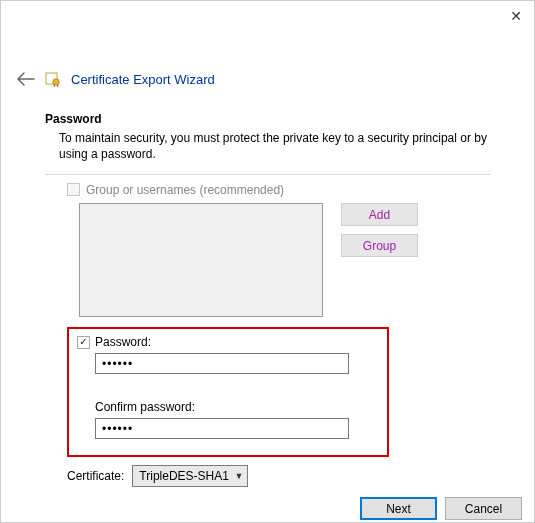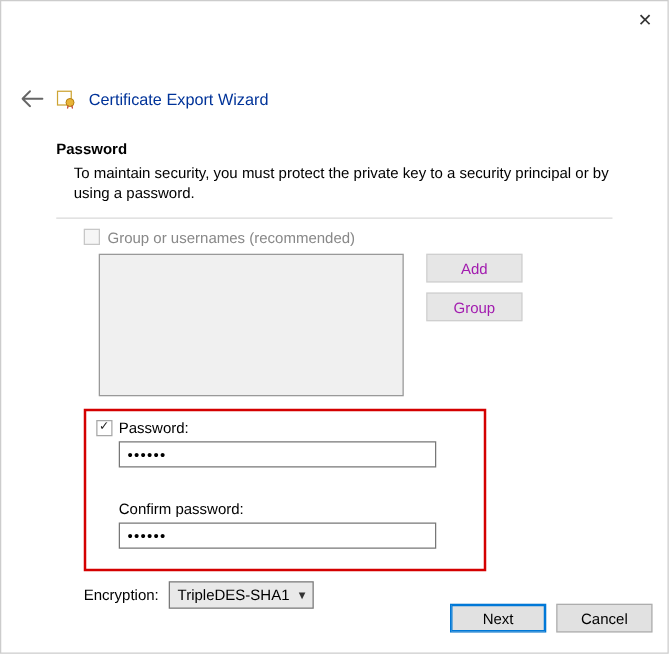--- a/index.html
+++ b/index.html
@@ -147,21 +147,21 @@
     border: 1px solid #7a7a7a;
     background: #e9e9e9;
     display: inline-flex;
     align-items: center;
     justify-content: space-between;
     padding: 0 4px 0 6px;
   }
   .select .caret { font-size: 9px; color: #333; }
   .footer {
     position: absolute;
-    bottom: 16px;
+    bottom: 2px;
     right: 12px;
     display: flex;
     gap: 8px;
   }
   .btn.primary {
     border: 1px solid #0078d7;
     box-shadow: inset 0 0 0 1px #0078d7;
     background: #e1e1e1;
     color: #000;
   }
@@ -217,21 +217,21 @@
       <span class="pw-label">Password:</span>
     </div>
     <input class="pw-input" type="text" value="••••••" style="">
     <div class="pw-row" style="margin-left:18px;margin-top:20px;">
       <span>Confirm password:</span>
     </div>
     <input class="pw-input" type="text" value="••••••" style="">
   </div>
 
   <div class="enc-row">
-    <span>Encryption:</span>
+    <span>Certificate:</span>
     <span class="select">
       <span>TripleDES-SHA1</span>
       <span class="caret">▼</span>
     </span>
   </div>
 
 </div>
 
 <div class="footer">
   <button class="btn primary">Next</button>

